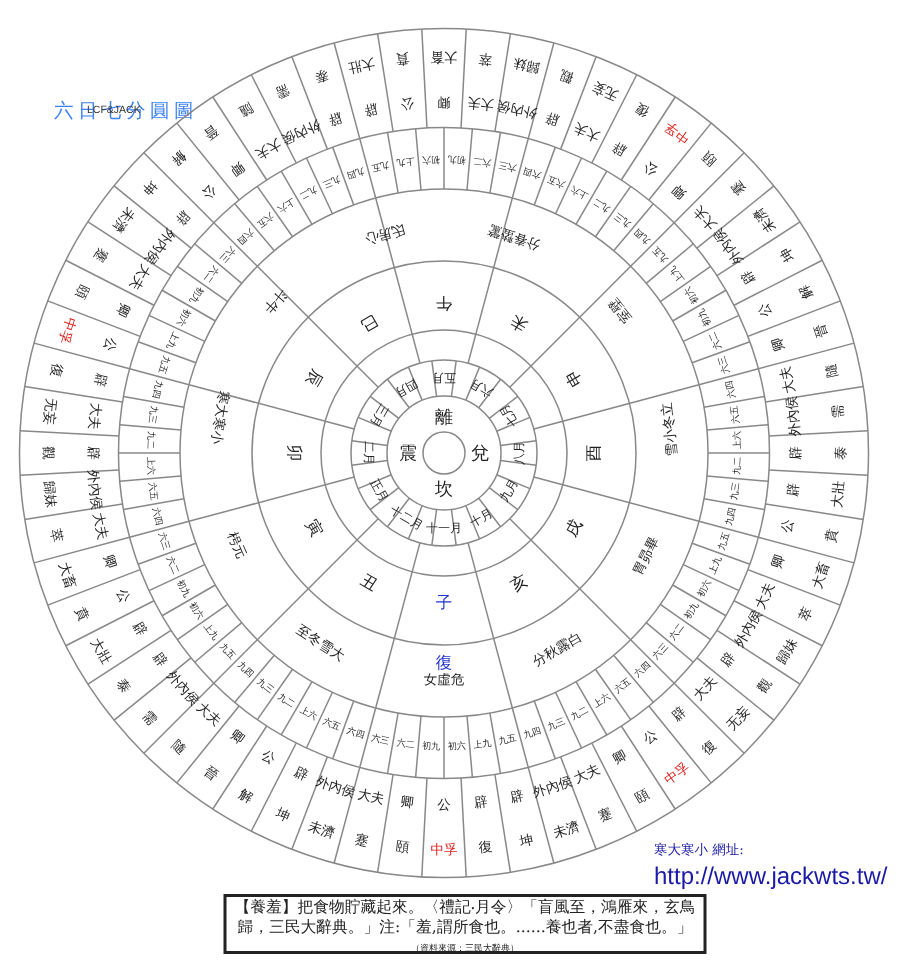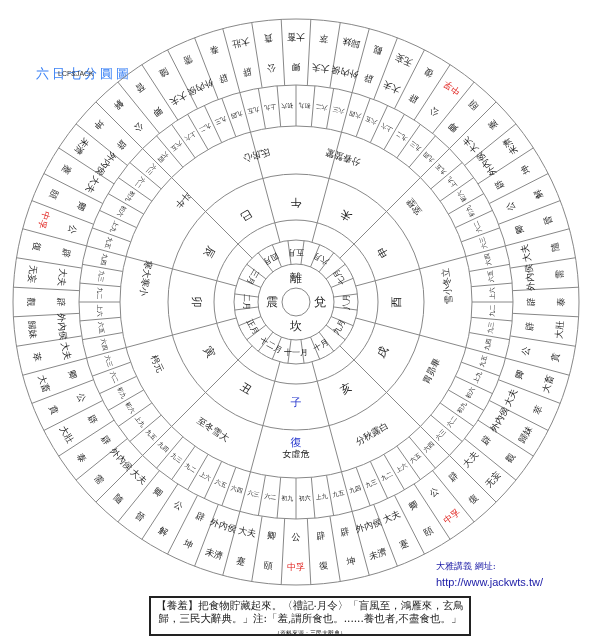--- a/index.html
+++ b/index.html
@@ -1,21 +1,21 @@
 <!DOCTYPE html>
 <html><head>
 <meta charset="utf-8">
 <style>
   html,body{margin:0;padding:0;background:#ffffff;}
   body{width:606px;height:643px;position:relative;overflow:hidden;font-family:"DejaVu Serif",serif;color:#222;}
   #title{position:absolute;left:36px;top:65px;font-size:13px;letter-spacing:3px;color:#3b82f6;text-align:center;}
   #subtitle{position:absolute;left:58px;top:70px;font-family:"Liberation Sans",sans-serif;font-size:7px;color:#333;}
   #wheel{position:absolute;left:0;top:0;}
   #credit{position:absolute;left:436px;top:560px;font-size:9px;color:#1a1aa6;}
-  #credit .url{display:block;font-family:"Liberation Sans",sans-serif;font-size:11px;margin-top:3px;}
+  #credit .url{display:block;font-family:"Liberation Sans",sans-serif;font-size:16px;margin-top:3px;}
   #note{position:absolute;left:149px;top:596px;width:322px;height:40px;border:2px solid #222;box-sizing:border-box;
         font-size:10.5px;line-height:13px;text-align:center;padding:1px 4px;color:#222;}
   #note .src{font-size:6px;}
   svg text{font-family:"DejaVu Serif",serif;}
 </style>
 </head>
 <body>
 
 <div id="title">六日七分圓圖</div>
 <div id="subtitle">LCF&amp;JACK</div>
@@ -431,20 +431,20 @@
       <text x="403.785210415087" y="544.0895462752892" text-anchor="middle" dominant-baseline="central" font-size="9" fill="#222" transform="rotate(696 403.785210415087 544.0895462752892)">蹇</text>
       <text x="368.6189936781127" y="525.4982813293611" text-anchor="middle" dominant-baseline="central" font-size="9" fill="#222" transform="rotate(702 368.6189936781127 525.4982813293611)">外內侯</text>
       <text x="377.88950350936113" y="554.0299768182157" text-anchor="middle" dominant-baseline="central" font-size="9" fill="#222" transform="rotate(702 377.88950350936113 554.0299768182157)">未濟</text>
       <text x="344.8592473421734" y="531.8646861724444" text-anchor="middle" dominant-baseline="central" font-size="9" fill="#222" transform="rotate(708 344.8592473421734 531.8646861724444)">辟</text>
       <text x="351.0965980667061" y="561.2091141944585" text-anchor="middle" dominant-baseline="central" font-size="9" fill="#222" transform="rotate(708 351.0965980667061 561.2091141944585)">坤</text>
       <text x="296" y="442" text-anchor="middle" dominant-baseline="central" font-size="11" fill="#2233cc" transform="rotate(360 296 442)">復</text>
     </g>
 </svg>
 
 <div id="credit">
-  <span>大雅講義 網址:</span>
+  <span>寒大寒小 網址:</span>
   <span class="url">http://www.jackwts.tw/</span>
 </div>
 
 <div id="note">
   <span>【養羞】把食物貯藏起來。〈禮記‧月令〉「盲風至，鴻雁來，玄鳥歸，三民大辭典。」注:「羞,謂所食也。......養也者,不盡食也。」</span>
   <span class="src">（資料來源：三民大辭典）</span>
 </div>
 
 </body></html>

